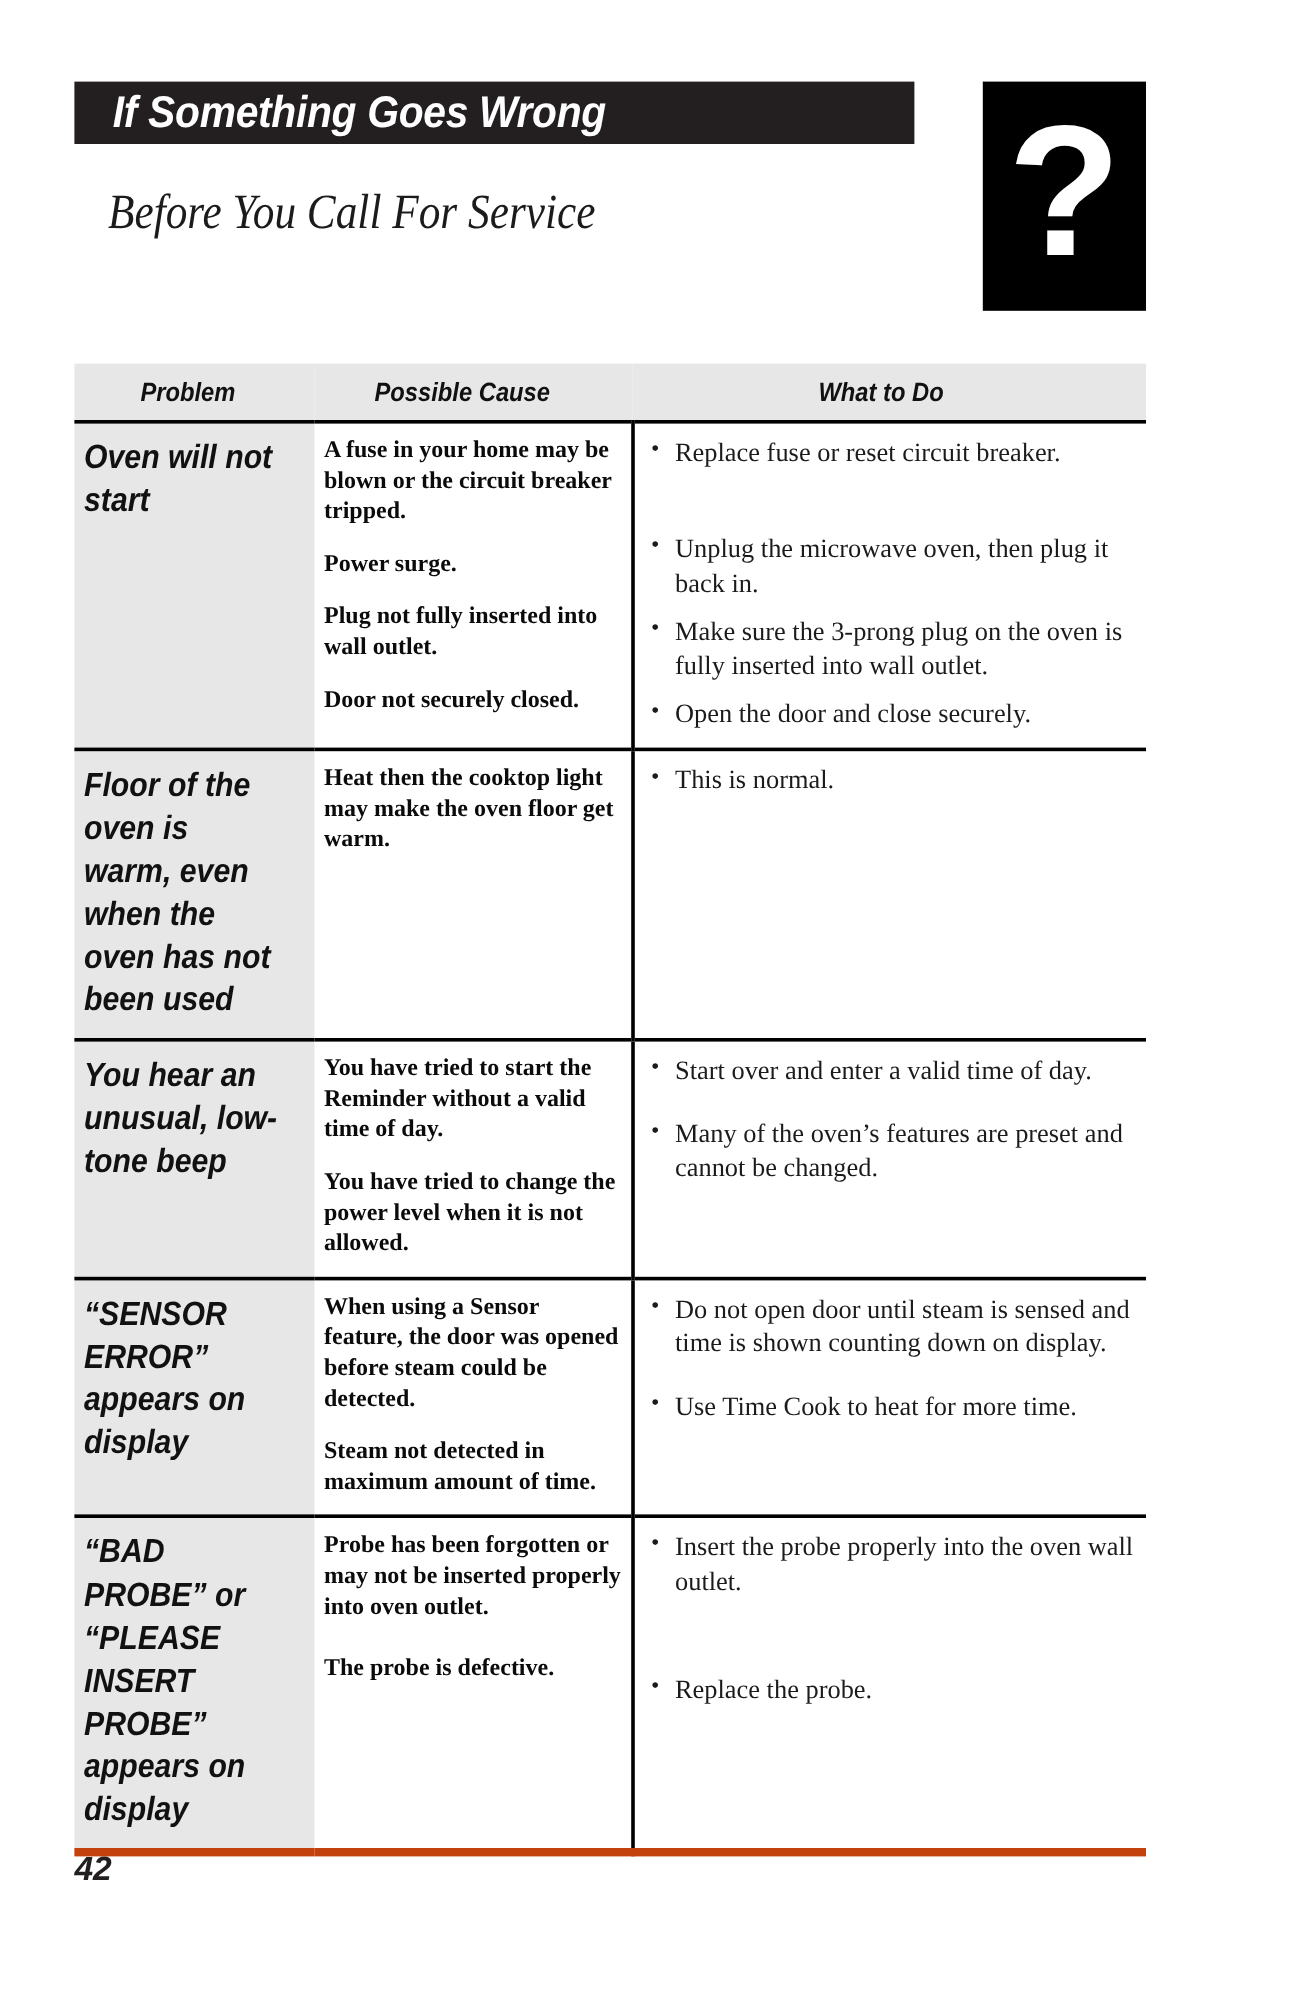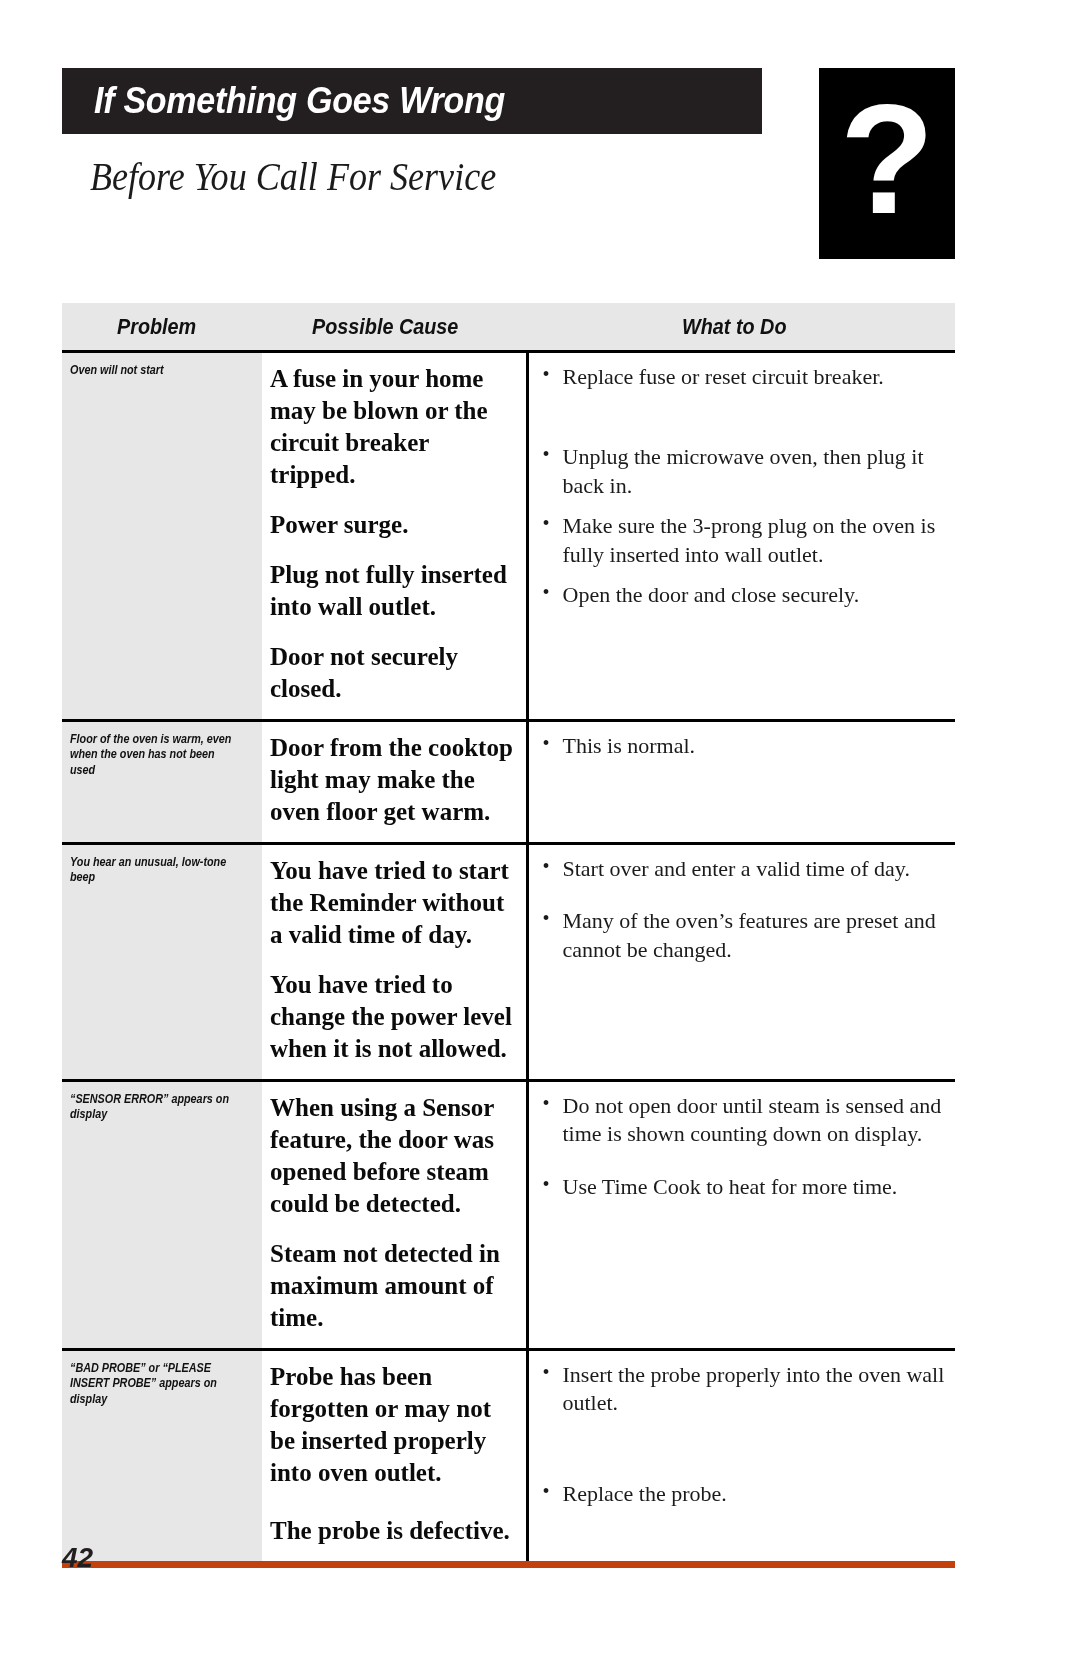--- a/index.html
+++ b/index.html
@@ -21,21 +21,21 @@
     left: 62px;
     top: 68px;
     width: 893px;
     height: 192px;
   }
   .title-band {
     position: absolute;
     left: 0;
     top: 0;
     width: 700px;
-    height: 66px;
+    height: 52px;
     background: #231f20;
   }
   .title-band .title-text {
     position: absolute;
     left: 32px;
     top: 50%;
     transform: translateY(-50%);
     color: #ffffff;
     font-family: "Liberation Sans Narrow", "Liberation Sans", sans-serif;
     font-weight: bold;
@@ -123,33 +123,33 @@
 
   .troubleshoot-table td {
     vertical-align: top;
     padding: 10px 10px 14px 8px;
   }
   td.cell-problem {
     background: #e7e7e7;
     font-family: "Liberation Sans Narrow", "Liberation Sans", sans-serif;
     font-weight: bold;
     font-style: italic;
-    font-size: 12px;
+    font-size: 28px;
     line-height: 1.28;
     color: #111111;
   }
   td.cell-problem .pl {
     display: block;
     transform: scaleX(0.9);
     transform-origin: left top;
   }
   td.cell-cause {
     font-family: "Liberation Serif", "DejaVu Serif", serif;
     font-weight: bold;
-    font-size: 25px;
+    font-size: 20px;
     line-height: 1.28;
     color: #0b0b0b;
     border-right: 3px solid #000000;
     padding-right: 6px;
   }
   td.cell-todo {
     font-family: "Liberation Serif", "DejaVu Serif", serif;
     font-size: 22px;
     line-height: 1.29;
     color: #1b1b1b;
@@ -228,21 +228,21 @@
         <div class="todo-item" style="margin-top:12px"><span class="bullet">•</span><span>Make sure the 3-prong plug on the oven is fully inserted into wall outlet.</span></div>
         <div class="todo-item" style="margin-top:12px"><span class="bullet">•</span><span>Open the door and close securely.</span></div>
       </td>
     </tr>
 
     <tr>
       <td class="cell-problem">
           <span class="pl">Floor of the oven is warm, even when the oven has not been used</span>
         </td>
       <td class="cell-cause">
-        <div class="cause-block">Door from the cooktop light may make the oven floor get warm.</div>
+        <div class="cause-block">Heat then the cooktop light may make the oven floor get warm.</div>
       </td>
       <td class="cell-todo">
         <div class="todo-item"><span class="bullet">•</span><span>This is normal.</span></div>
       </td>
     </tr>
 
 
     <tr>
       <td class="cell-problem">
           <span class="pl">You hear an unusual, low-tone beep</span>

